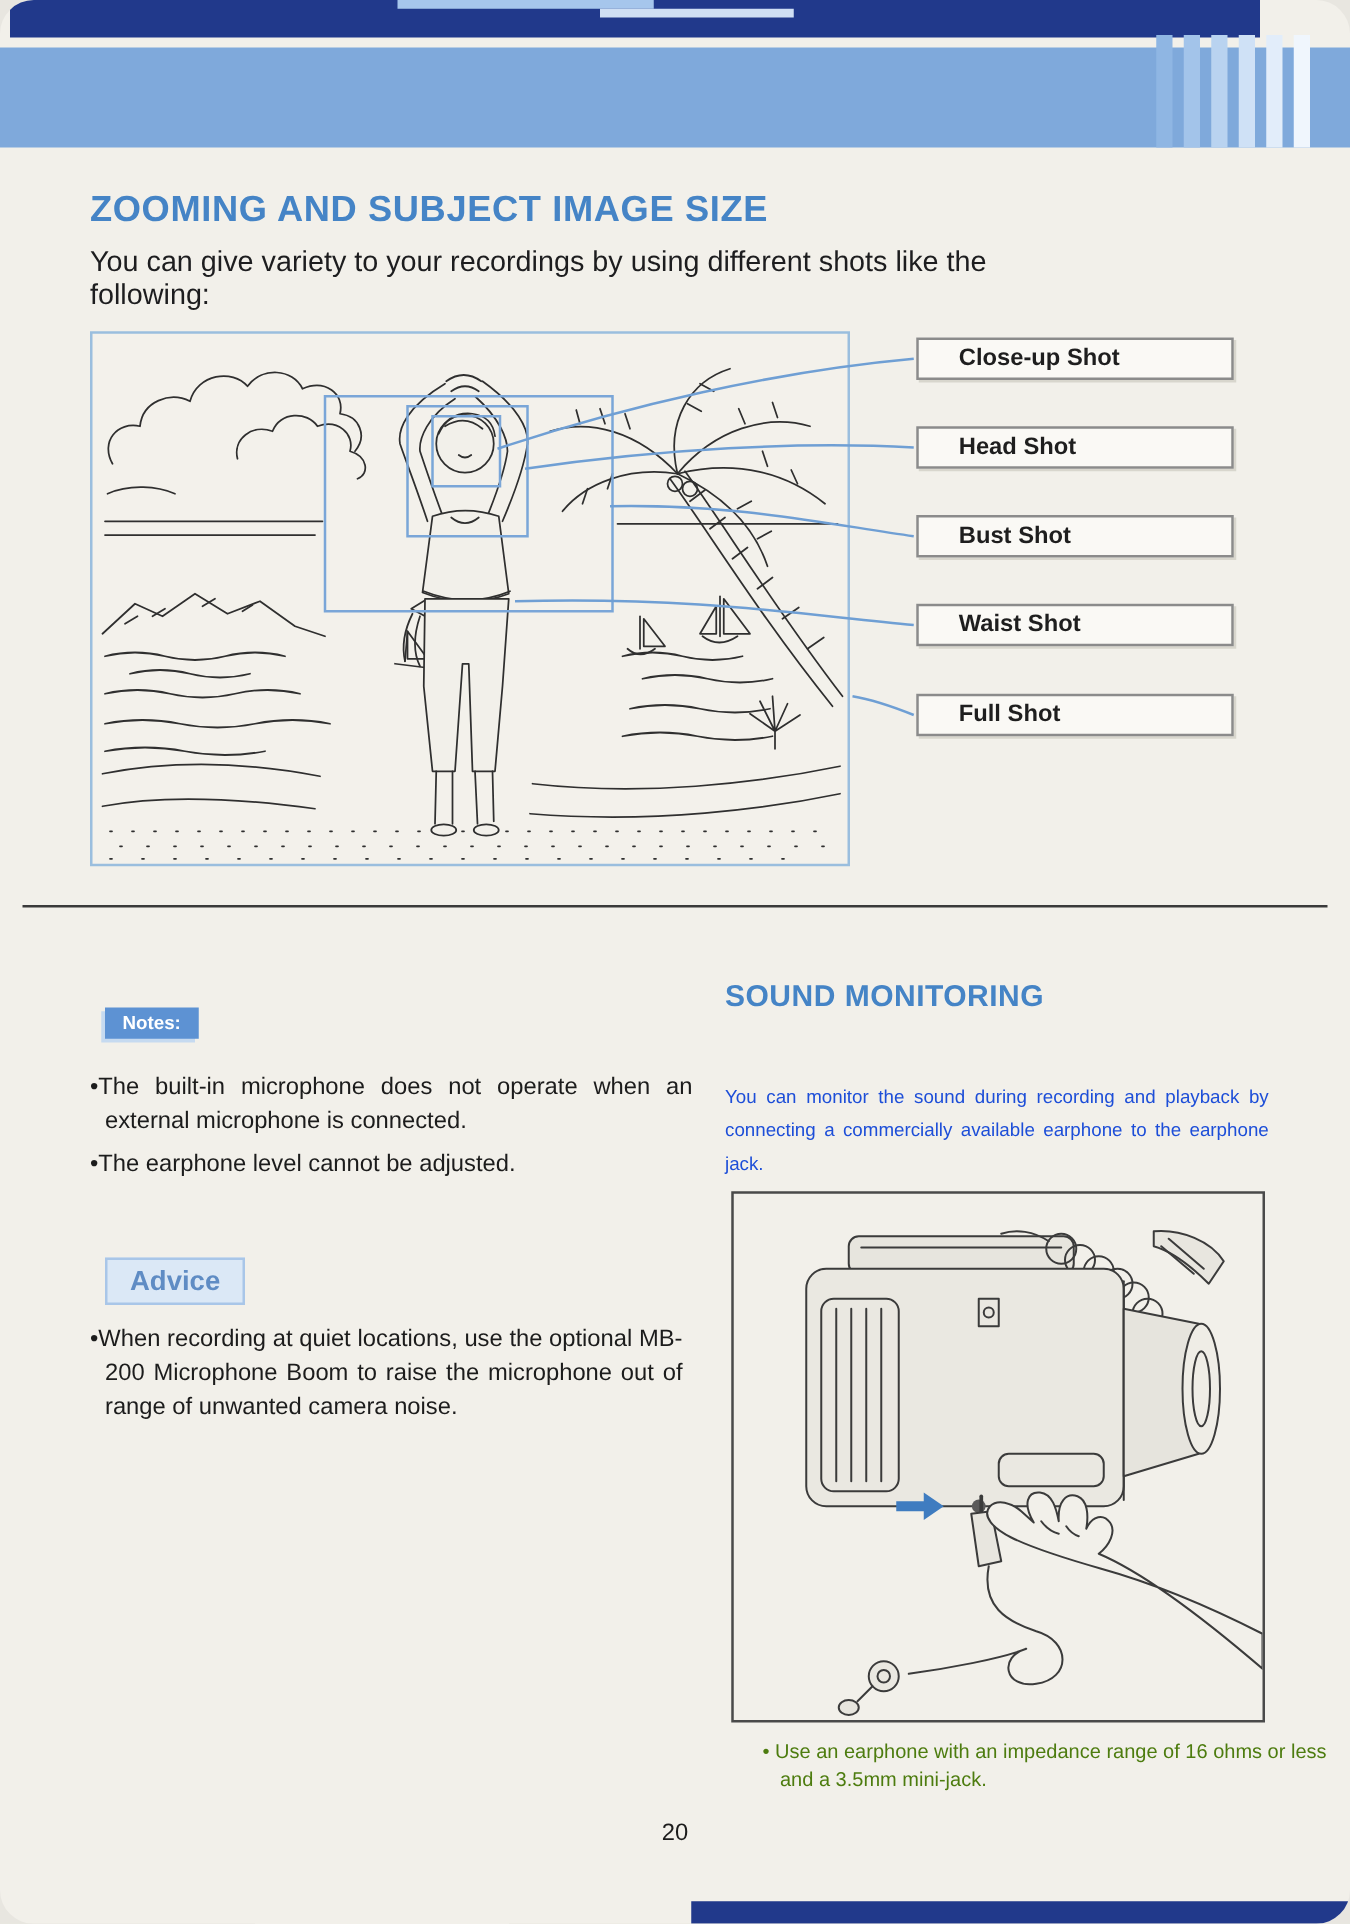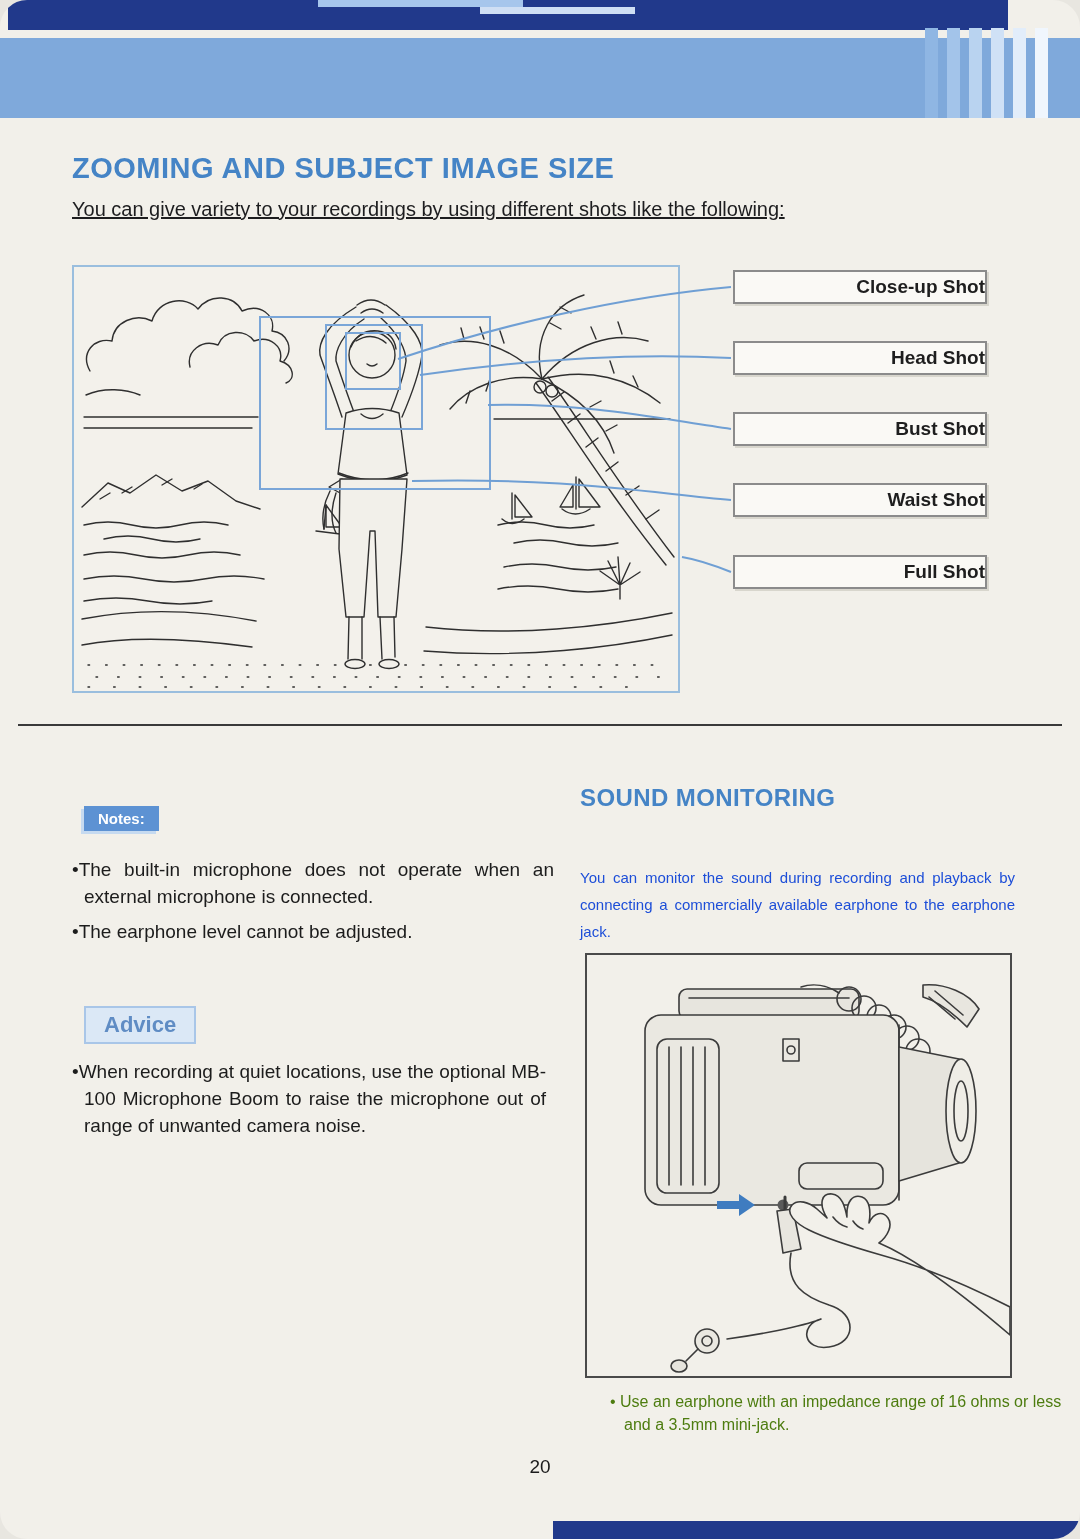--- a/index.html
+++ b/index.html
@@ -22,21 +22,21 @@
   .s6{left:1035px; background:#f0f6fd;}
   .bottombar{position:absolute; left:553px; top:1521px; width:527px; height:18px; background:#21398b;}
 
   
   .h1{
     position:absolute; left:72px; top:152px; margin:0;
     font-size:29px; font-weight:bold; color:#4584c6; letter-spacing:.5px;
   }
   .intro{
     position:absolute; left:72px; top:196px; width:720px; margin:0;
-    font-size:20px; line-height:26px; color:#1d1d1f;text-decoration:underline;
+    font-size:23px; line-height:26px; color:#1d1d1f;
   }
   .h2{
     position:absolute; left:580px; top:784px; margin:0;
     font-size:24px; font-weight:bold; color:#4584c6; letter-spacing:.4px;
   }
   .sound-body{
     position:absolute; left:580px; top:864px; width:435px; margin:0;
     font-size:15px; line-height:27px; color:#1d4ed8; text-align:justify;
   }
 
@@ -44,21 +44,21 @@
   .fig1{position:absolute; left:0; top:263px; width:1080px; height:436px;}
   .scene-box{
     position:absolute; left:72px; top:2px; width:604px; height:424px;
     border:2px solid #9abede; background:#f3f1eb;
   }
   .connectors{position:absolute; left:0; top:0; width:1080px; height:436px; pointer-events:none; z-index:1;}
   .shot-label{
     position:absolute; left:733px; width:254px; height:34px; box-sizing:border-box;
     background:#faf9f5; border:2px solid #8b8b8b; box-shadow:2px 2px 0 #d8d6cd;
     display:flex; align-items:center; padding-left:32px;
-    font-size:19px; font-weight:bold; color:#1e1e1e; z-index:2;justify-content:flex-end;
+    font-size:19px; font-weight:bold; color:#1e1e1e; z-index:2;
   }
 
   
   .divider{position:absolute; left:18px; top:724px; width:1044px; height:2px; background:#3a3a3a;}
 
   
   .badge-notes{
     position:absolute; left:84px; top:806px;
     background:#5d92d3; color:#ffffff; font-size:15px; font-weight:bold;
     padding:4px 14px; box-shadow:-3px 3px 0 #c6daf0;
@@ -239,21 +239,21 @@
       </div>
   </div>
 
   <div class="divider"></div>
 
   <div class="badge-notes">Notes:</div>
   <p class="bullet note1">The built-in microphone does not operate when an external microphone is connected.</p>
   <p class="bullet note2">The earphone level cannot be adjusted.</p>
 
   <div class="badge-advice">Advice</div>
-  <p class="bullet advice1">When recording at quiet locations, use the optional MB-100 Microphone Boom to raise the microphone out of range of unwanted camera noise.</p>
+  <p class="bullet advice1">When recording at quiet locations, use the optional MB-200 Microphone Boom to raise the microphone out of range of unwanted camera noise.</p>
 
   <h2 class="h2">SOUND MONITORING</h2>
   <p class="sound-body">You can monitor the sound during recording and playback by connecting a commercially available earphone to the earphone jack.</p>
 
   <div class="fig2">
     <svg width="423" height="421" viewBox="0 0 423 421">
       <g stroke="#3b3b3b" stroke-width="1.6" fill="none" stroke-linecap="round" stroke-linejoin="round">
 
         <rect x="92" y="34" width="180" height="30" rx="8" fill="#e7e5de"></rect>
         <line x1="102" y1="43" x2="262" y2="43"></line>

